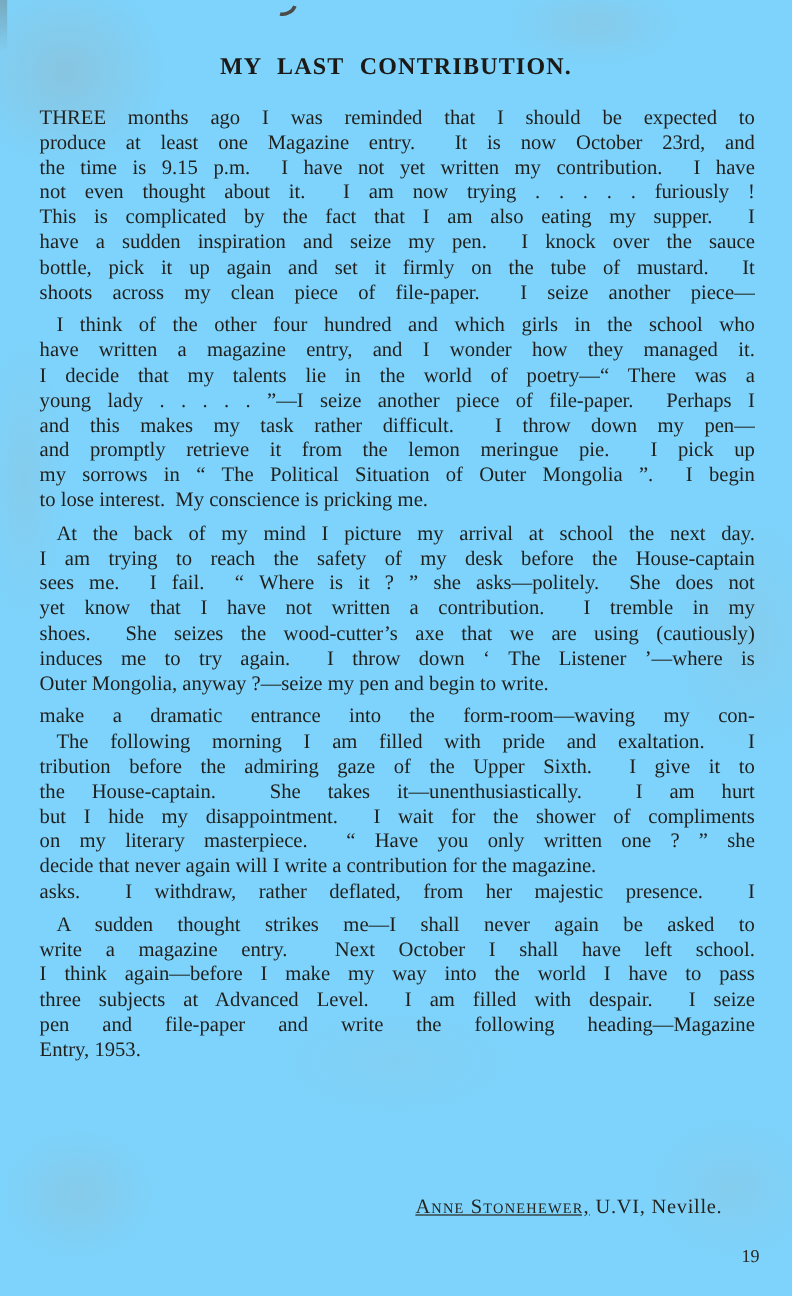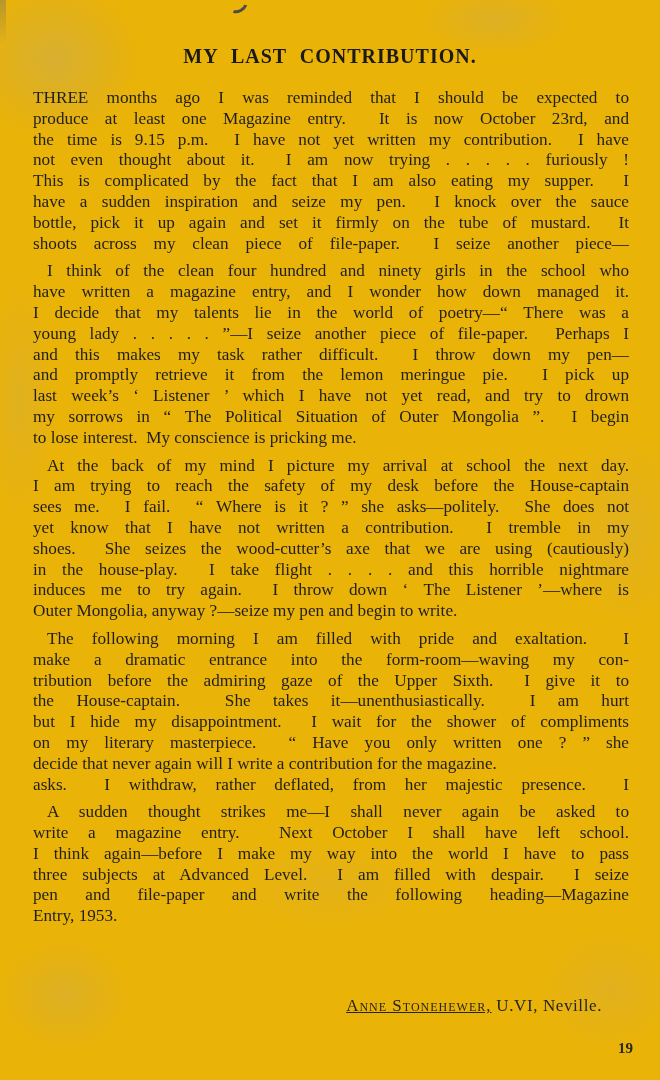--- a/index.html
+++ b/index.html
@@ -57,27 +57,27 @@
   .line.par-end { text-align-last: left; }
   .line.indented { text-indent: 14px; }
   .signature {
     position: absolute; right: 58px; top: 996px;
     font-size: 17px; letter-spacing: 0.6px; color: #26241f;
     white-space: nowrap;
   }
   .signature .smallcaps { font-variant: small-caps; letter-spacing: 1px; text-decoration: underline; }
   .page-number {
     position: absolute; right: 27px; top: 1040px;
-    font-size: 15px; font-weight: bold; color: #2a2823;
+    font-size: 15px; font-weight: normal; color: #2a2823;
   }
 </style>
 </head>
 <body>
 
-<div class="page" style="background: #eab308; color: rgb(33, 31, 27);">
+<div class="page" style="background: #7dd3fc; color: rgb(33, 31, 27);">
   <div class="smudge sm1"></div>
   <div class="smudge sm2"></div>
   <div class="smudge sm3"></div>
   <div class="smudge sm4"></div>
   <div class="smudge sm5"></div>
   <div class="smudge sm6"></div>
   <div class="smudge sm7"></div>
   <div class="edge-streak"></div>
   <div class="speck"></div>
 
@@ -88,43 +88,41 @@
         <div class="line">THREE months ago I was reminded that I should be expected to</div>
         <div class="line">produce at least one Magazine entry.&nbsp; It is now October 23rd, and</div>
         <div class="line">the time is 9.15 p.m.&nbsp; I have not yet written my contribution.&nbsp; I have</div>
         <div class="line">not even thought about it.&nbsp; I am now trying&nbsp;.&nbsp;.&nbsp;.&nbsp;.&nbsp;. furiously&nbsp;!</div>
         <div class="line">This is complicated by the fact that I am also eating my supper.&nbsp; I</div>
         <div class="line">have a sudden inspiration and seize my pen.&nbsp; I knock over the sauce</div>
         <div class="line">bottle, pick it up again and set it firmly on the tube of mustard.&nbsp; It</div>
         <div class="line">shoots across my clean piece of file-paper.&nbsp; I seize another piece—</div>
       </div>
       <div class="paragraph">
-        <div class="line indented">I think of the clean four hundred and ninety girls in the school who</div>
-        <div class="line">have written a magazine entry, and I wonder how down managed it.</div>
+        <div class="line indented">I think of the other four hundred and which girls in the school who</div>
+        <div class="line">have written a magazine entry, and I wonder how they managed it.</div>
         <div class="line">I decide that my talents lie in the world of poetry—“&nbsp;There was a</div>
         <div class="line">young lady&nbsp;.&nbsp;.&nbsp;.&nbsp;.&nbsp;.&nbsp;”—I seize another piece of file-paper.&nbsp; Perhaps I</div>
         <div class="line">and this makes my task rather difficult.&nbsp; I throw down my pen—</div>
         <div class="line">and promptly retrieve it from the lemon meringue pie.&nbsp; I pick up</div>
-        <div class="line">last week’s ‘&nbsp;Listener&nbsp;’ which I have not yet read, and try to drown</div>
         <div class="line">my sorrows in “&nbsp;The Political Situation of Outer Mongolia&nbsp;”.&nbsp; I begin</div>
         <div class="line par-end">to lose interest.&nbsp; My conscience is pricking me.</div>
       </div>
       <div class="paragraph">
         <div class="line indented">At the back of my mind I picture my arrival at school the next day.</div>
         <div class="line">I am trying to reach the safety of my desk before the House-captain</div>
         <div class="line">sees me.&nbsp; I fail.&nbsp; “&nbsp;Where is it&nbsp;?&nbsp;” she asks—politely.&nbsp; She does not</div>
         <div class="line">yet know that I have not written a contribution.&nbsp; I tremble in my</div>
         <div class="line">shoes.&nbsp; She seizes the wood-cutter’s axe that we are using (cautiously)</div>
-        <div class="line">in the house-play.&nbsp; I take flight&nbsp;.&nbsp;.&nbsp;.&nbsp;. and this horrible nightmare</div>
         <div class="line">induces me to try again.&nbsp; I throw down ‘&nbsp;The Listener&nbsp;’—where is</div>
         <div class="line par-end">Outer Mongolia, anyway&nbsp;?—seize my pen and begin to write.</div>
       </div>
       <div class="paragraph">
+        <div class="line">make a dramatic entrance into the form-room—waving my con-</div>
         <div class="line indented">The following morning I am filled with pride and exaltation.&nbsp; I</div>
-        <div class="line">make a dramatic entrance into the form-room—waving my con-</div>
         <div class="line">tribution before the admiring gaze of the Upper Sixth.&nbsp; I give it to</div>
         <div class="line">the House-captain.&nbsp; She takes it—unenthusiastically.&nbsp; I am hurt</div>
         <div class="line">but I hide my disappointment.&nbsp; I wait for the shower of compliments</div>
         <div class="line">on my literary masterpiece.&nbsp; “&nbsp;Have you only written one&nbsp;?&nbsp;” she</div>
         <div class="line par-end">decide that never again will I write a contribution for the magazine.</div>
         <div class="line">asks.&nbsp; I withdraw, rather deflated, from her majestic presence.&nbsp; I</div>
       </div>
       <div class="paragraph">
         <div class="line indented">A sudden thought strikes me—I shall never again be asked to</div>
         <div class="line">write a magazine entry.&nbsp; Next October I shall have left school.</div>

